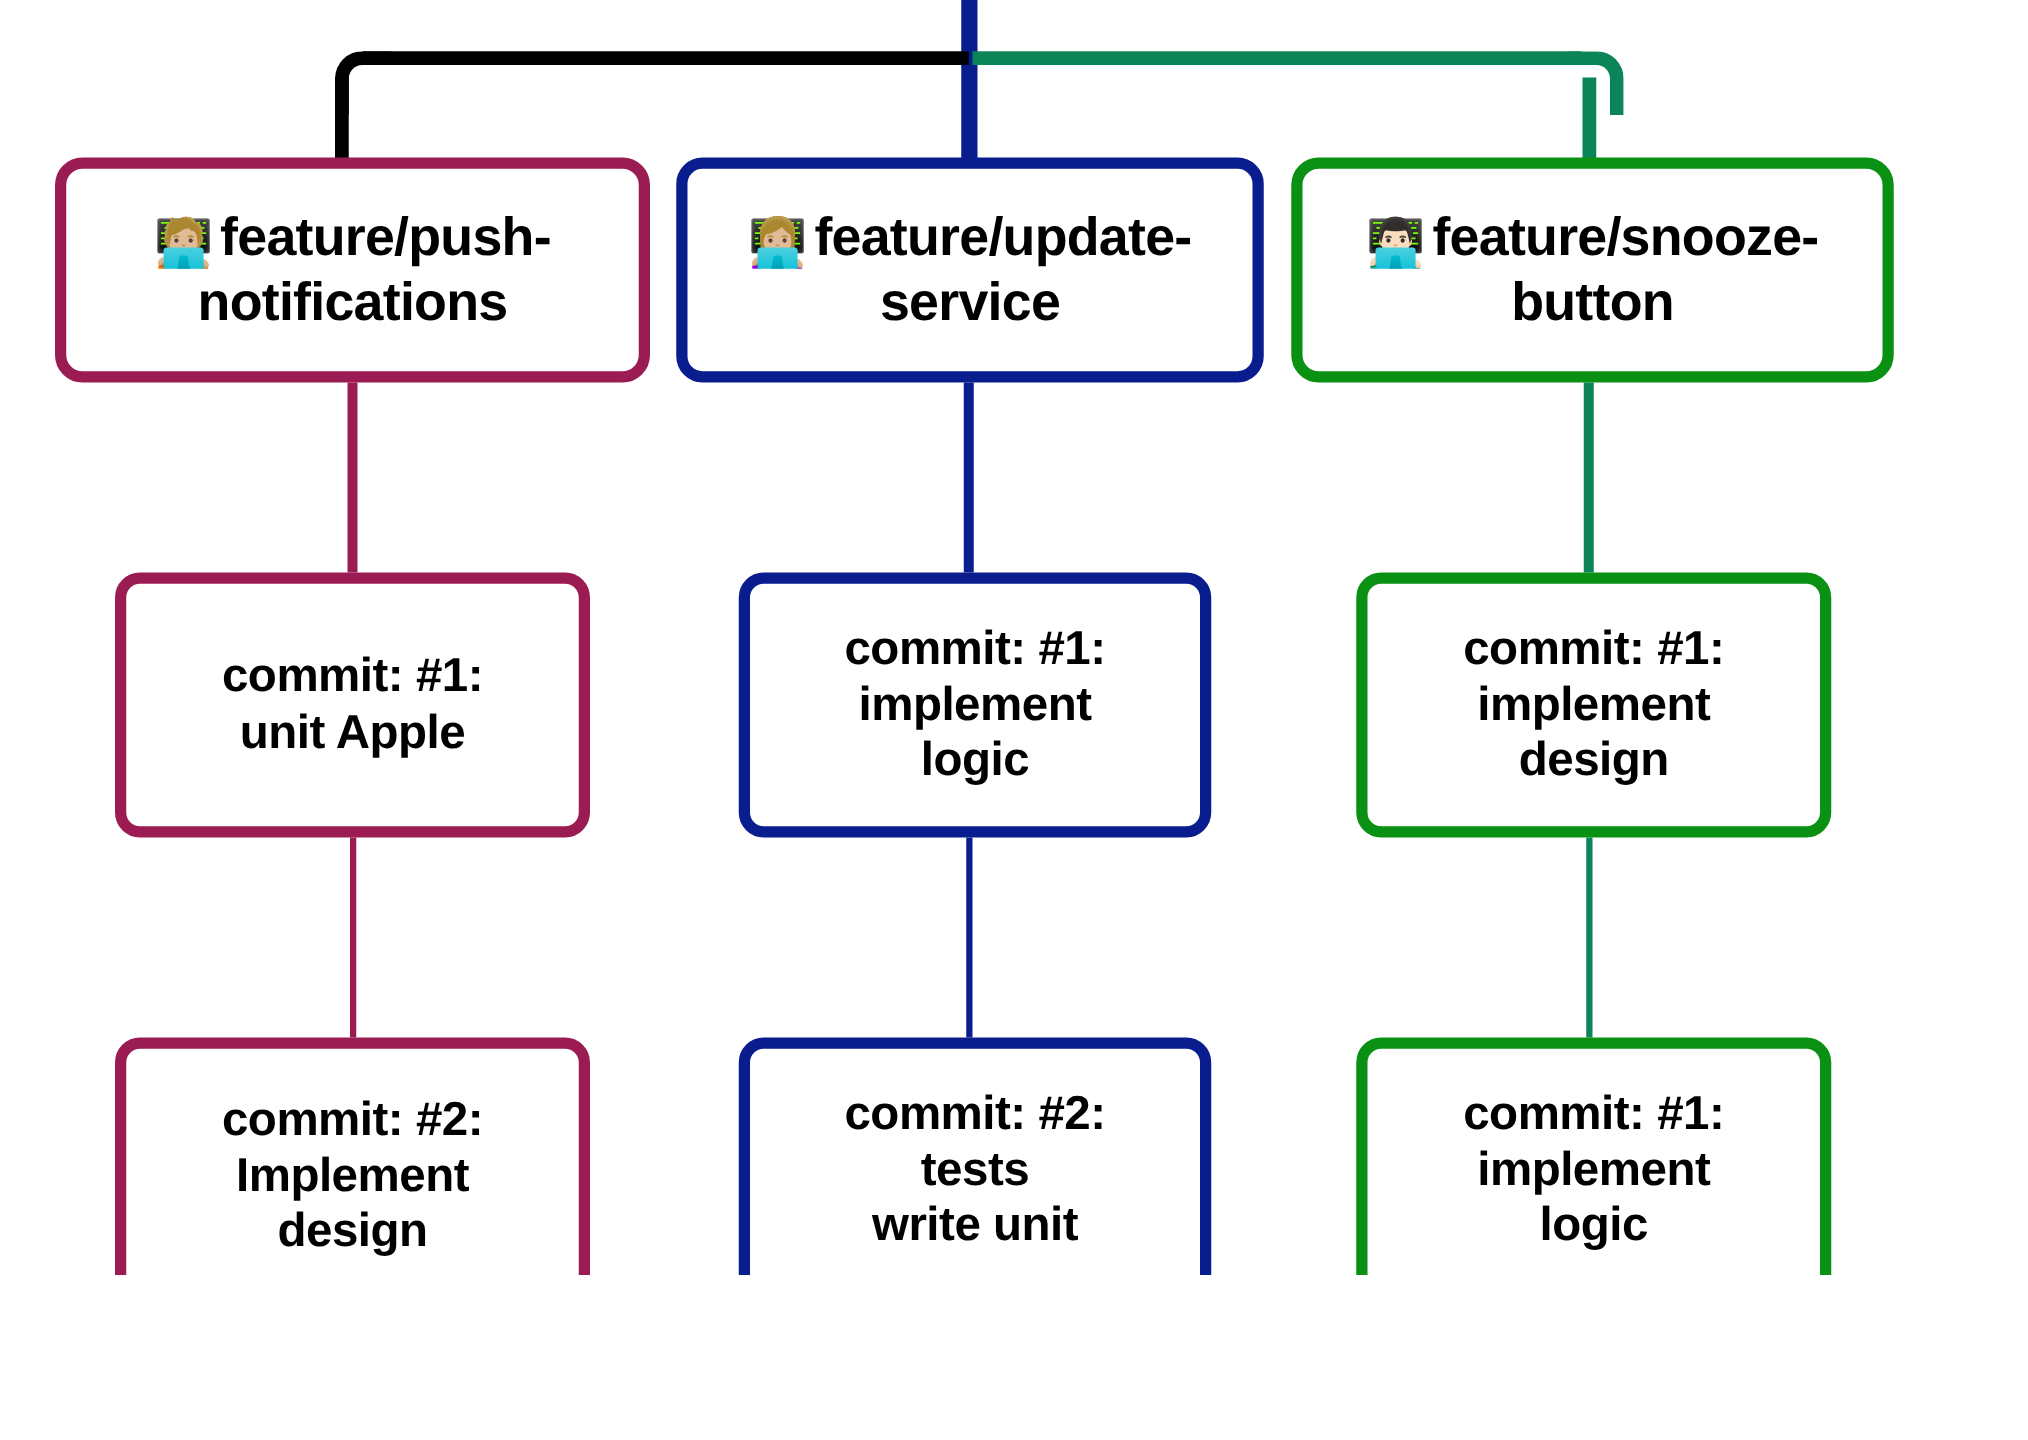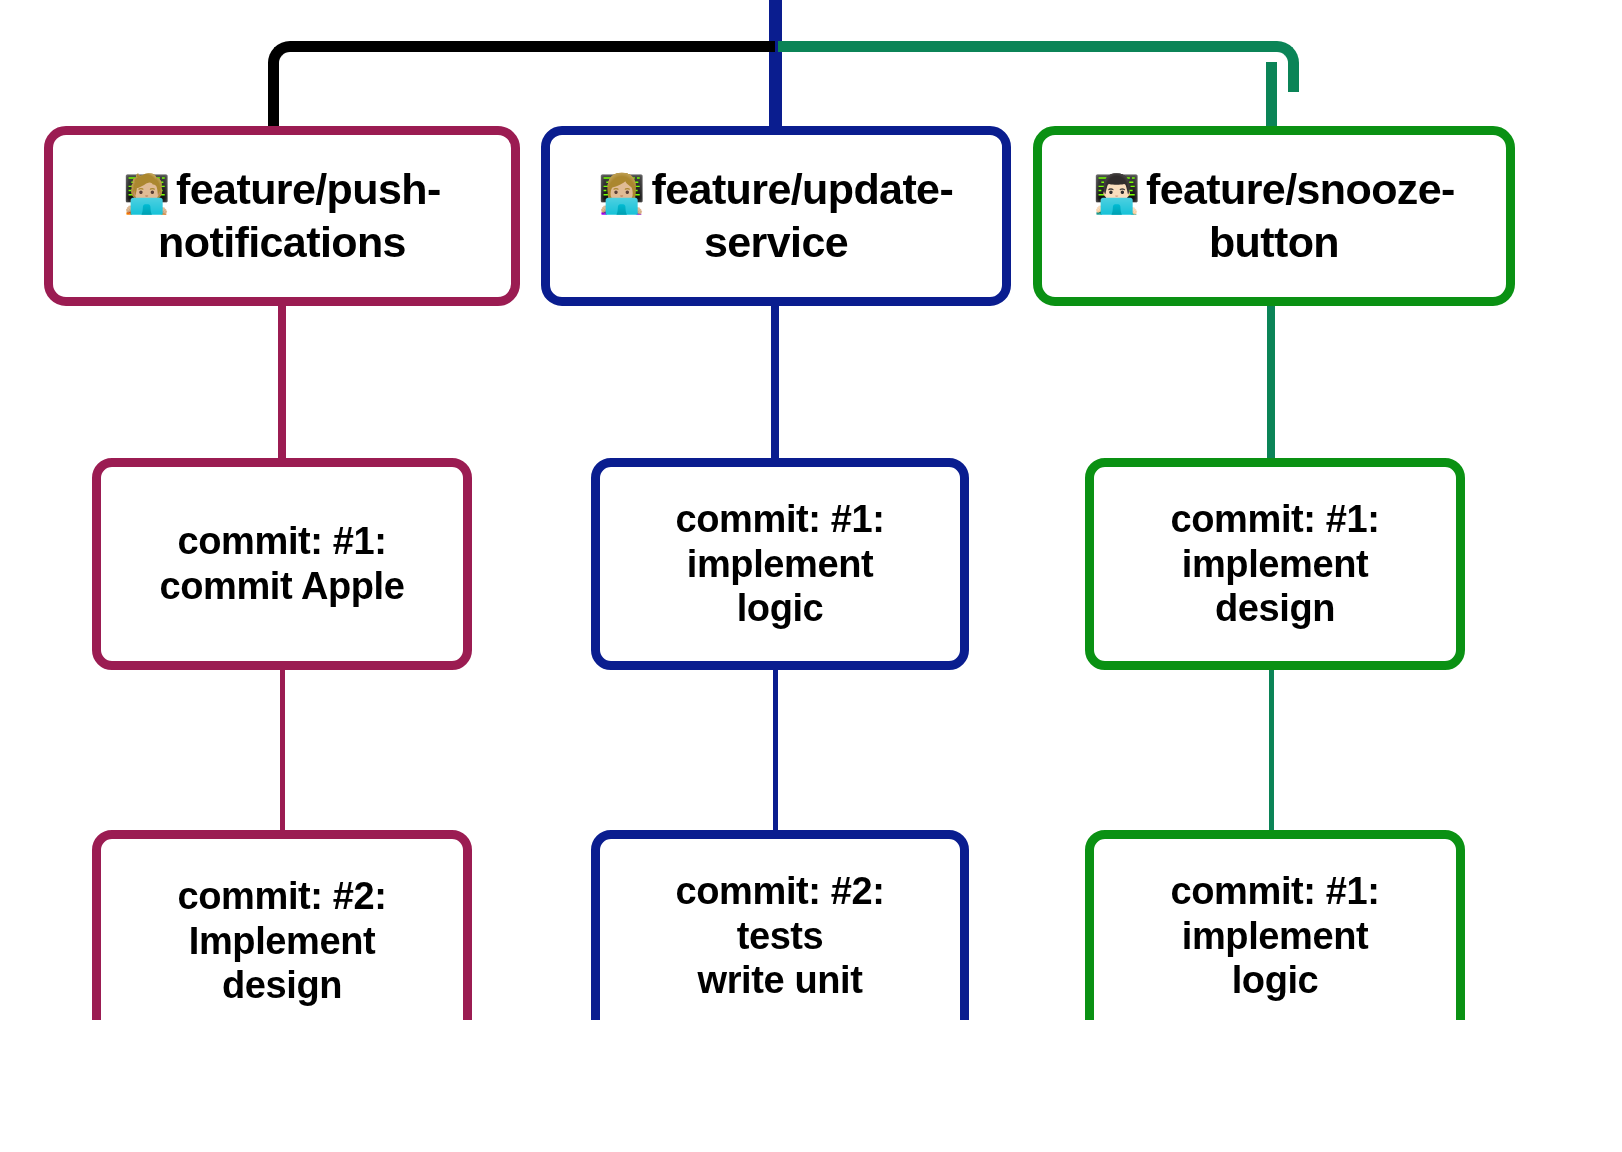--- a/index.html
+++ b/index.html
@@ -95,21 +95,21 @@
     <span class="node-inner">
       <span class="emoji">🧑🏼‍💻</span><span>feature/push-notifications</span>
     </span>
   </div>
 
   <div class="edge" style="color:#9B1C52; left:278px; top:306px; width:8px; height:152px;"></div>
 
   <div class="node commit-node" style="left:92px; top:458px; width:380px; height:212px; border-color:#9B1C52;">
     <span class="node-inner">
       <span class="label">commit: #1:</span>
-      <span class="label">commit Apple</span>
+      <span class="label">unit Apple</span>
     </span>
   </div>
 
   <div class="edge" style="color:#9B1C52; left:280px; top:670px; width:5px; height:160px;"></div>
 
   <div class="node commit-node" style="left:92px; top:830px; width:380px; height:222px; border-color:#9B1C52;">
     <span class="node-inner">
       <span class="label">commit: #2:</span>
       <span class="label">Implement</span>
       <span class="label">design</span>

